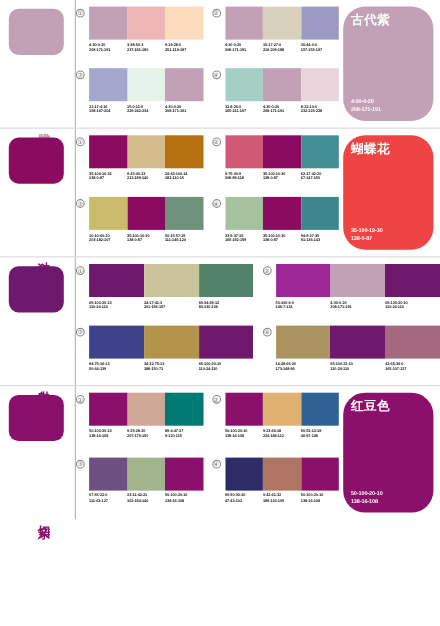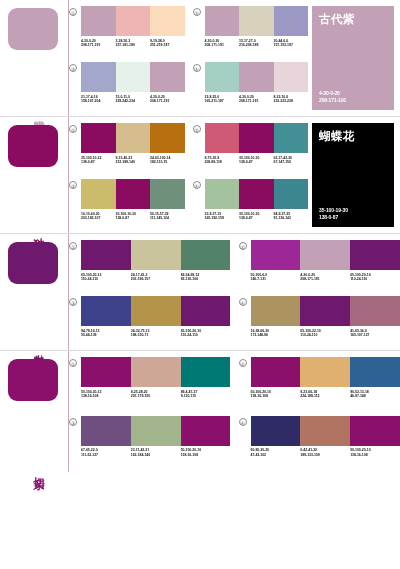--- a/index.html
+++ b/index.html
@@ -88,20 +88,21 @@
     width:92px;min-width:92px;
     height:100%;
     box-sizing:border-box;
     padding:6px 6px 6px 4px;
   }
   .card{
     width:100%;height:100%;
     position:relative;
     box-sizing:border-box;
     padding:7px 7px;
+    border-radius:20px;
   }
   .card-name{
     color:#ffffff;
     font-size:11.5px;
     font-weight:bold;
     letter-spacing:0.4px;
     line-height:13px;
   }
   .card-codes{
     position:absolute;
@@ -245,21 +246,21 @@
           <div class="sw" style="background-color: rgb(59, 134, 143);"></div>
         </div>
         <div class="codes">
           <div class="code-cell"><span>33-9-37-15</span><br><span>165-192-159</span></div>
           <div class="code-cell"><span>35-100-10-30</span><br><span>138-0-87</span></div>
           <div class="code-cell"><span>94-9-37-35</span><br><span>91-136-143</span></div>
         </div>
       </div>
     </div>
     <div class="cardcol">
-      <div class="card" style="background-color: #000000;">
+      <div class="card" style="background-color: #ef4444;">
         <div class="card-name">蝴蝶花</div>
         <div class="card-codes">
           <div>35-100-19-30</div>
           <div>138-0-87</div>
         </div>
       </div>
     </div>
   </div>
 
   <div class="section">
@@ -375,15 +376,24 @@
           <div class="sw" style="background-color: rgb(176, 116, 99);"></div>
           <div class="sw" style="background-color: rgb(138, 16, 108);"></div>
         </div>
         <div class="codes">
           <div class="code-cell"><span>90-90-30-20</span><br><span>47-43-102</span></div>
           <div class="code-cell"><span>0-42-41-32</span><br><span>189-133-109</span></div>
           <div class="code-cell"><span>50-100-20-10</span><br><span>138-16-108</span></div>
         </div>
       </div>
     </div>
+    <div class="cardcol">
+      <div class="card" style="background-color: rgb(138, 16, 108);">
+        <div class="card-name">红豆色</div>
+        <div class="card-codes">
+          <div>50-100-20-10</div>
+          <div>138-16-108</div>
+        </div>
+      </div>
+    </div>
   </div>
 
 </div>
 
 </body></html>

